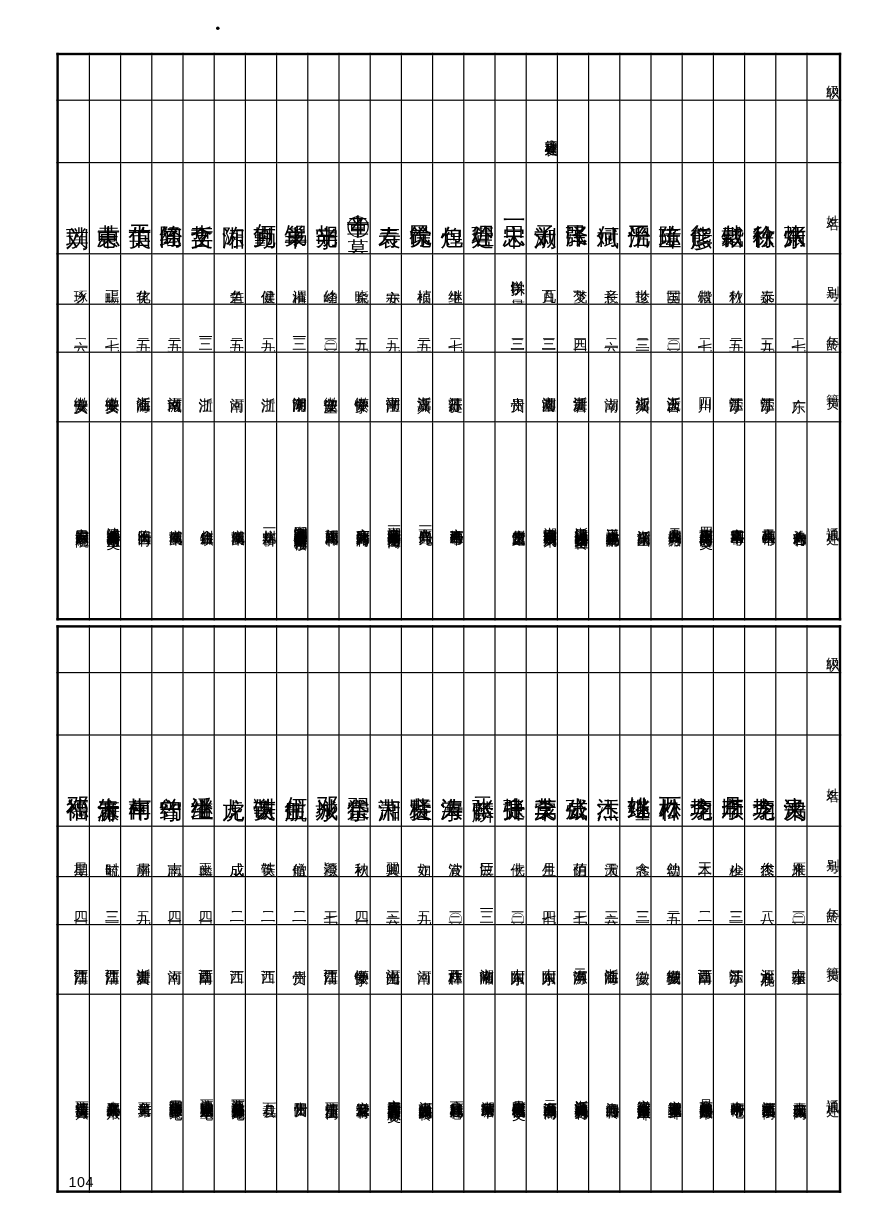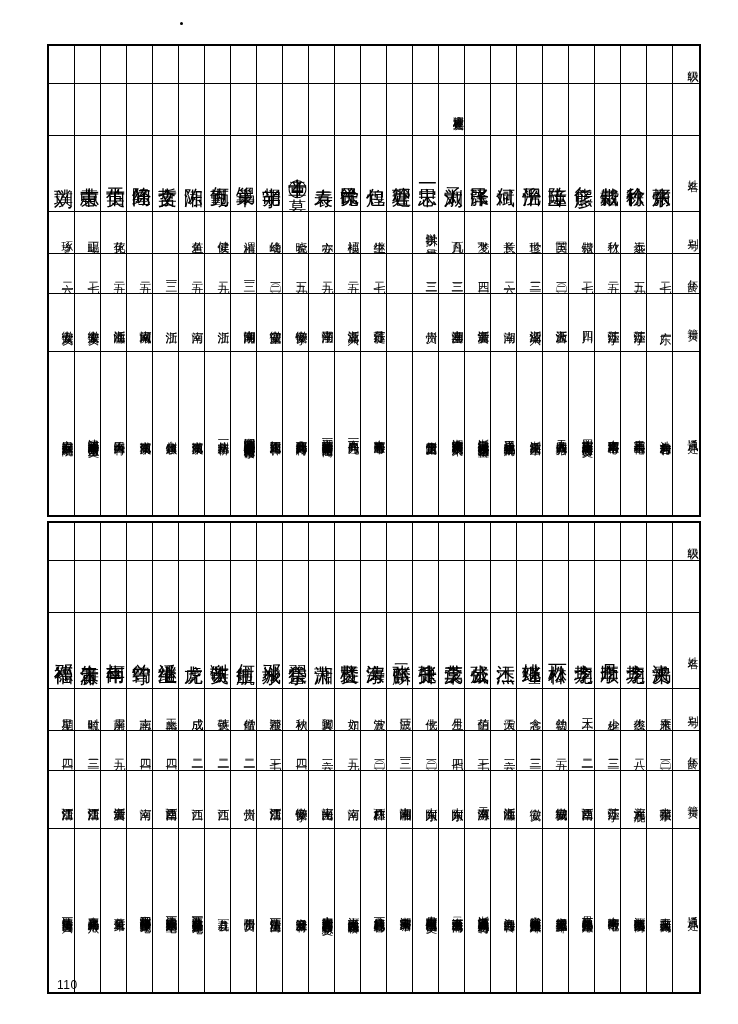--- a/index.html
+++ b/index.html
@@ -543,14 +543,14 @@
           <td class="c-addr"><span class="vcell">安徽桐城北乡三十里埠</span></td>
           <td class="c-addr"><span class="vcell">南昌顺化门外金盘路八十三号</span></td>
           <td class="c-addr"><span class="vcell">南京柳叶街十七号</span></td>
           <td class="c-addr"><span class="vcell">河北交河县泊镇西街</span></td>
           <td class="c-addr"><span class="vcell">山东荏平县城内</span></td>
           <td class="hdr two"><span class="vcell rowlabel">通讯处</span></td>
         </tr>
       </tbody>
     </table>
 
-  <div class="pageno">110</div>
+  <div class="pageno">104</div>
 </div>
 
 </body></html>

